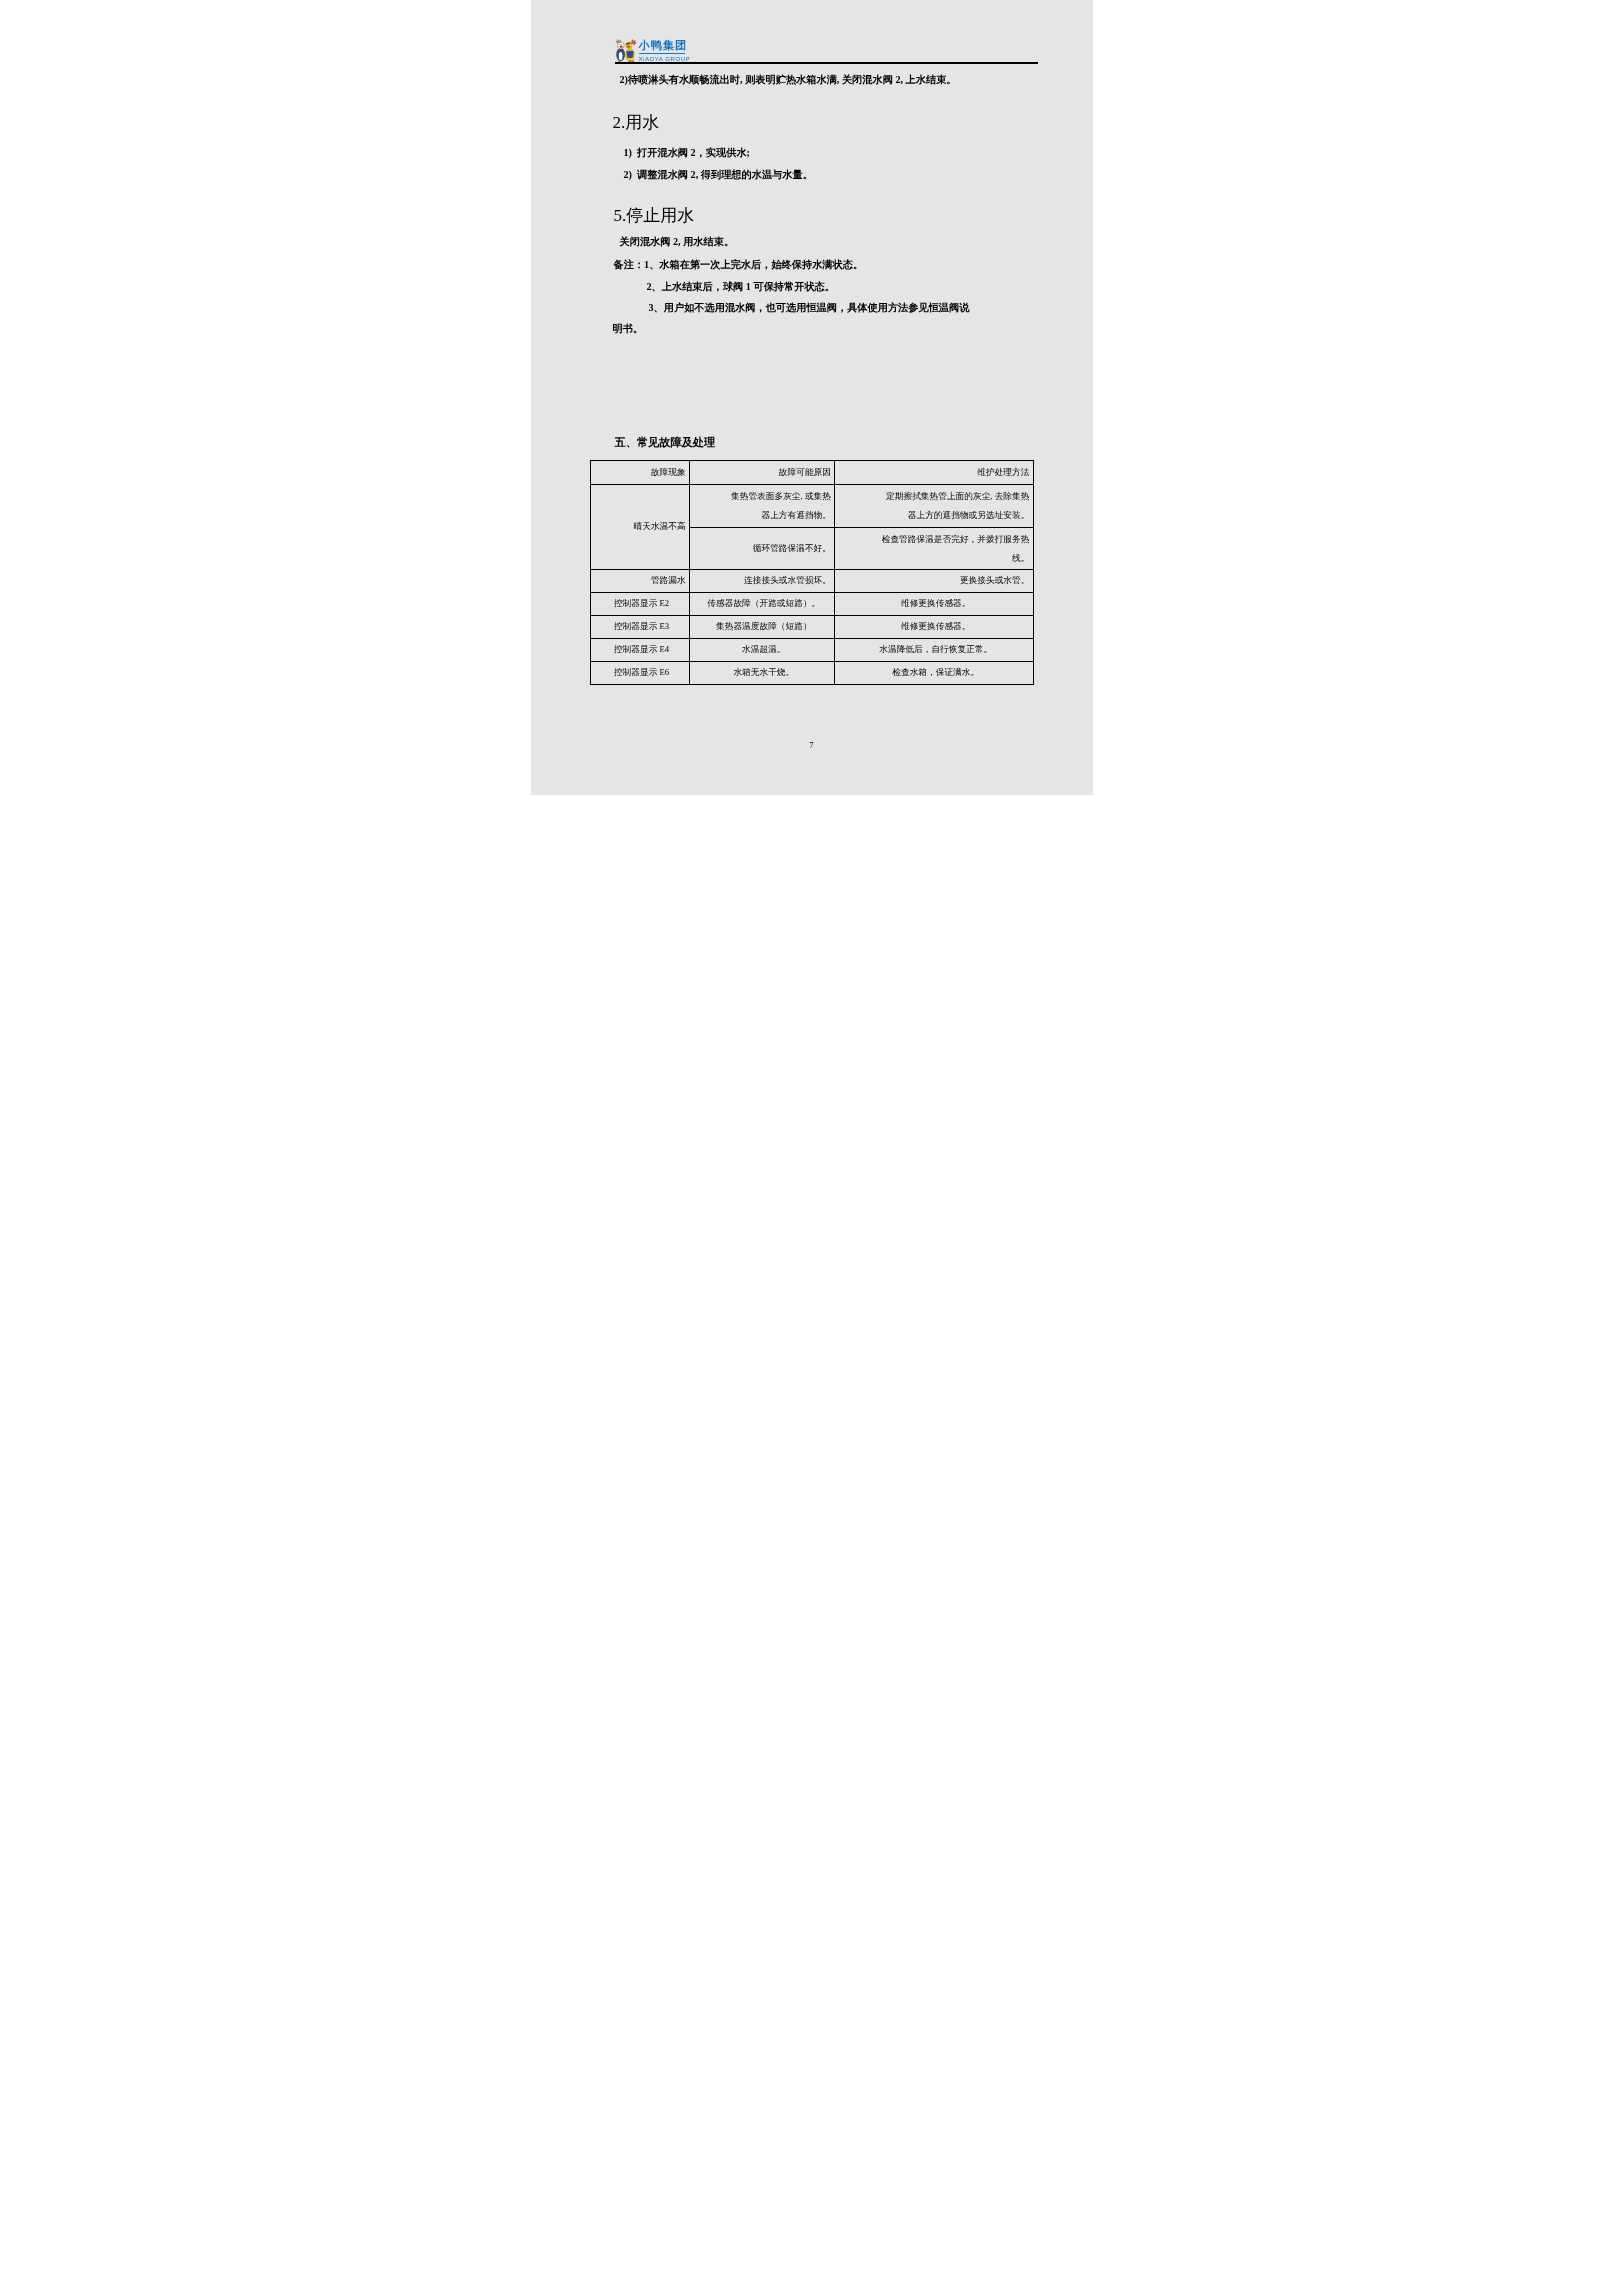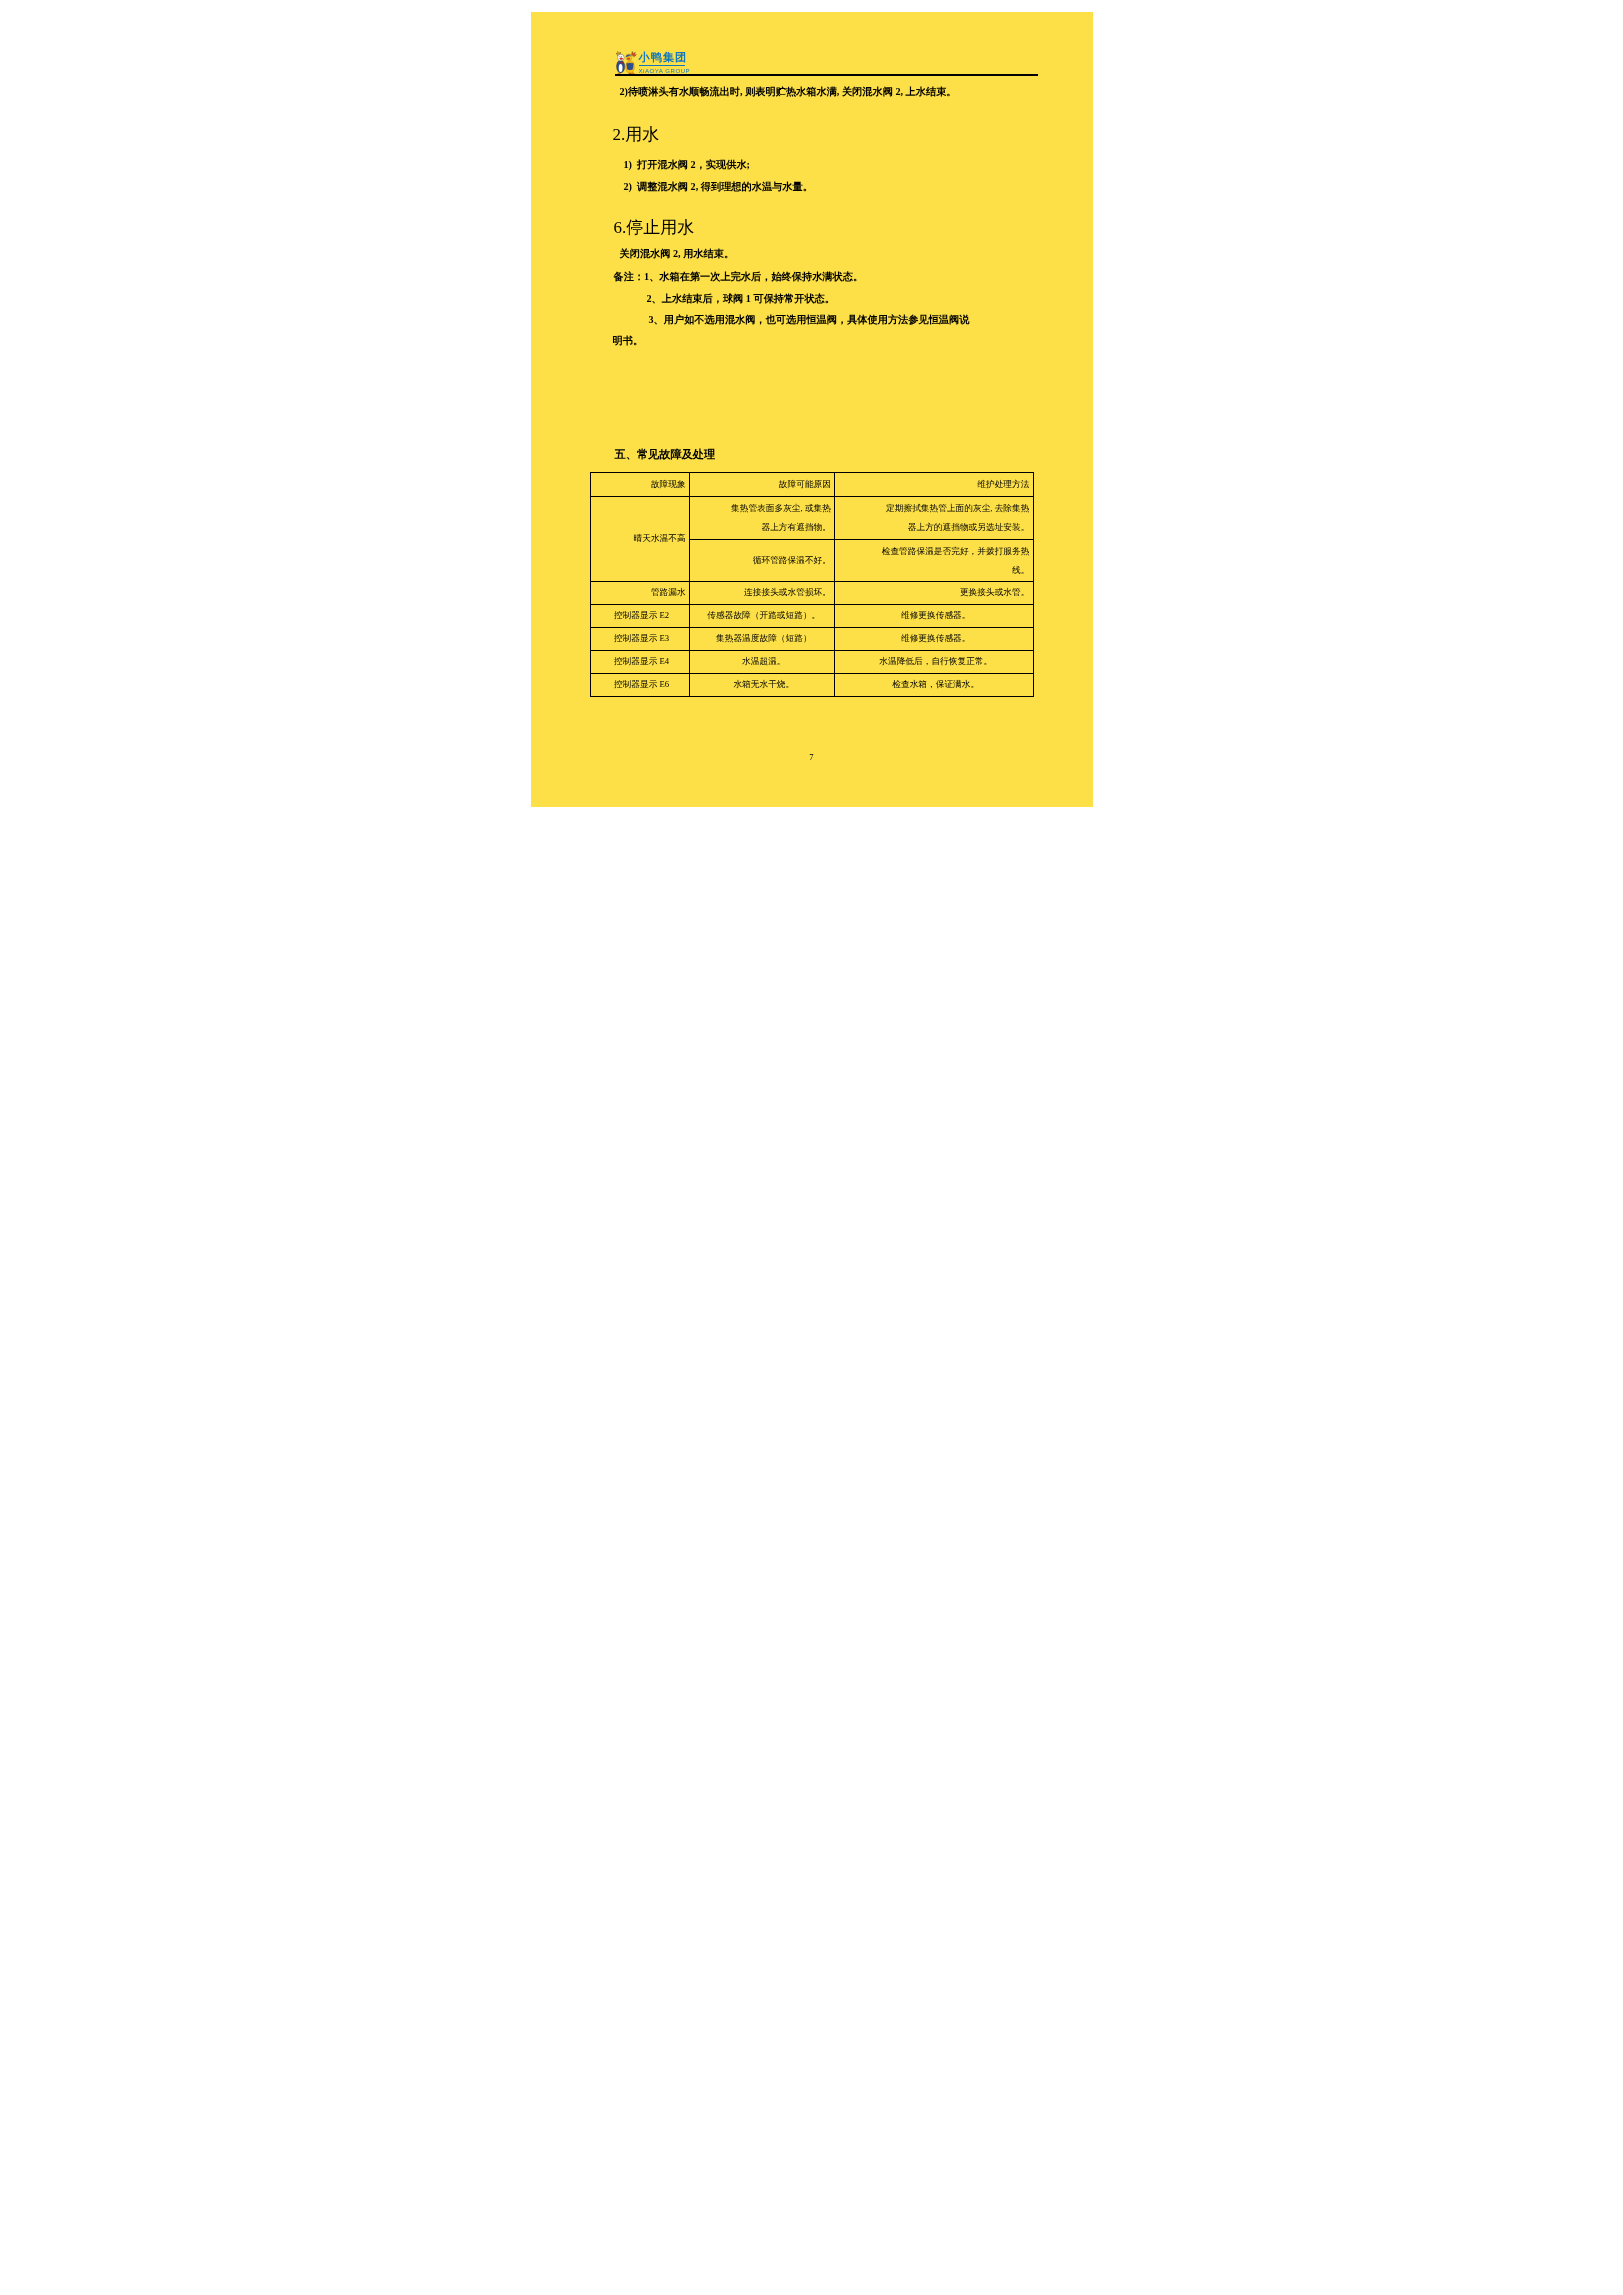--- a/index.html
+++ b/index.html
@@ -1,21 +1,21 @@
 <!DOCTYPE html>
 <html style="font-size:8.2px"><head>
 <meta charset="utf-8">
 <style>
   html,body{margin:0;padding:0;background:#ffffff;}
   .page{
     position:relative;
     width:562px;
     height:795px;
-    margin:12px auto;
-    background:#fde047;
+    margin:0 auto;
+    background:#e5e5e5;
     color:#000;
     font-family:"Liberation Serif", serif;
     overflow:hidden;
   }
   
   .logo-wrap{position:absolute;left:84px;top:39px;display:flex;align-items:flex-start;}
   .logo-ducks{width:22.5px;height:23.5px;display:block;}
   .logo-text{margin-left:1.5px;display:flex;flex-direction:column;}
   .logo-cn{
     color:#1377bd;font-weight:bold;font-size:11.2px;line-height:12.3px;
@@ -96,21 +96,21 @@
     </div>
   </div>
   <div class="header-rule"></div>
 
   <div class="tline" style="left:89px;top:73px;">2)待喷淋头有水顺畅流出时, 则表明贮热水箱水满, 关闭混水阀 2, 上水结束。</div>
 
   <div class="h-num" style="left:82px;top:115px;">2.用水</div>
   <div class="tline" style="left:93px;top:146px;">1)  打开混水阀 2，实现供水;</div>
   <div class="tline" style="left:93px;top:168px;">2)  调整混水阀 2, 得到理想的水温与水量。</div>
 
-  <div class="h-num" style="left:83px;top:208px;">6.停止用水</div>
+  <div class="h-num" style="left:83px;top:208px;">5.停止用水</div>
   <div class="tline" style="left:89px;top:235px;">关闭混水阀 2, 用水结束。</div>
   <div class="tline" style="left:83px;top:258px;">备注：1、水箱在第一次上完水后，始终保持水满状态。</div>
   <div class="tline" style="left:116px;top:280px;">2、上水结束后，球阀 1 可保持常开状态。</div>
   <div class="tline" style="left:118px;top:301px;">3、用户如不选用混水阀，也可选用恒温阀，具体使用方法参见恒温阀说</div>
   <div class="tline" style="left:82px;top:322px;">明书。</div>
 
   <div class="h-bold" style="left:84px;top:435px;">五、常见故障及处理</div>
 
   <table class="fault">
     <colgroup>

